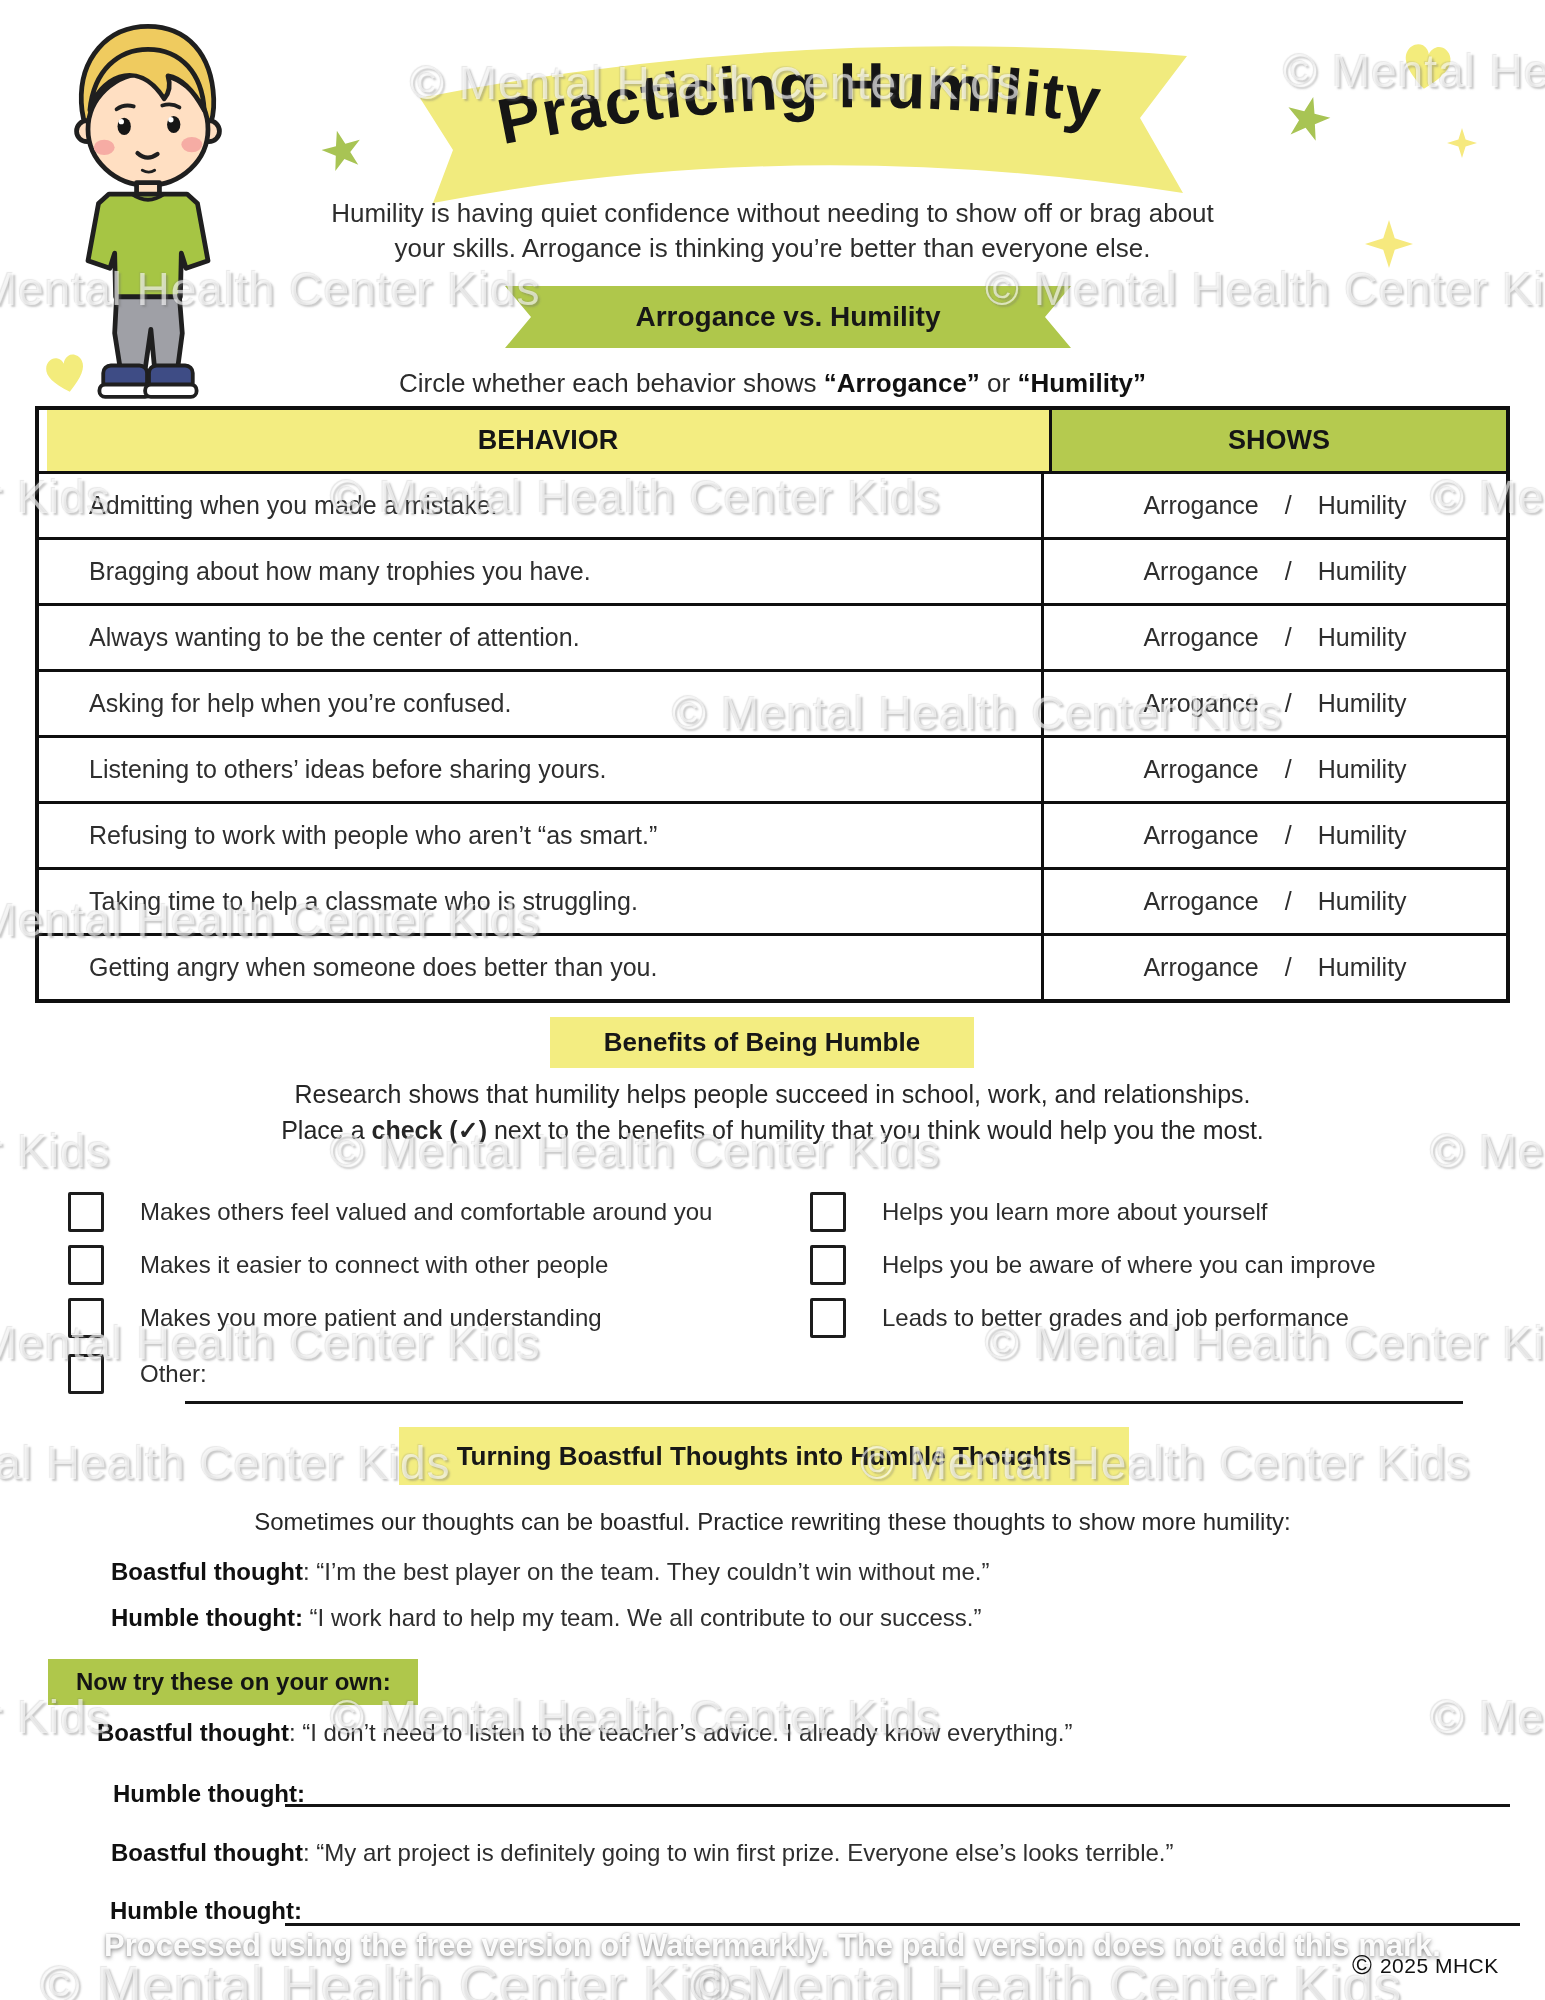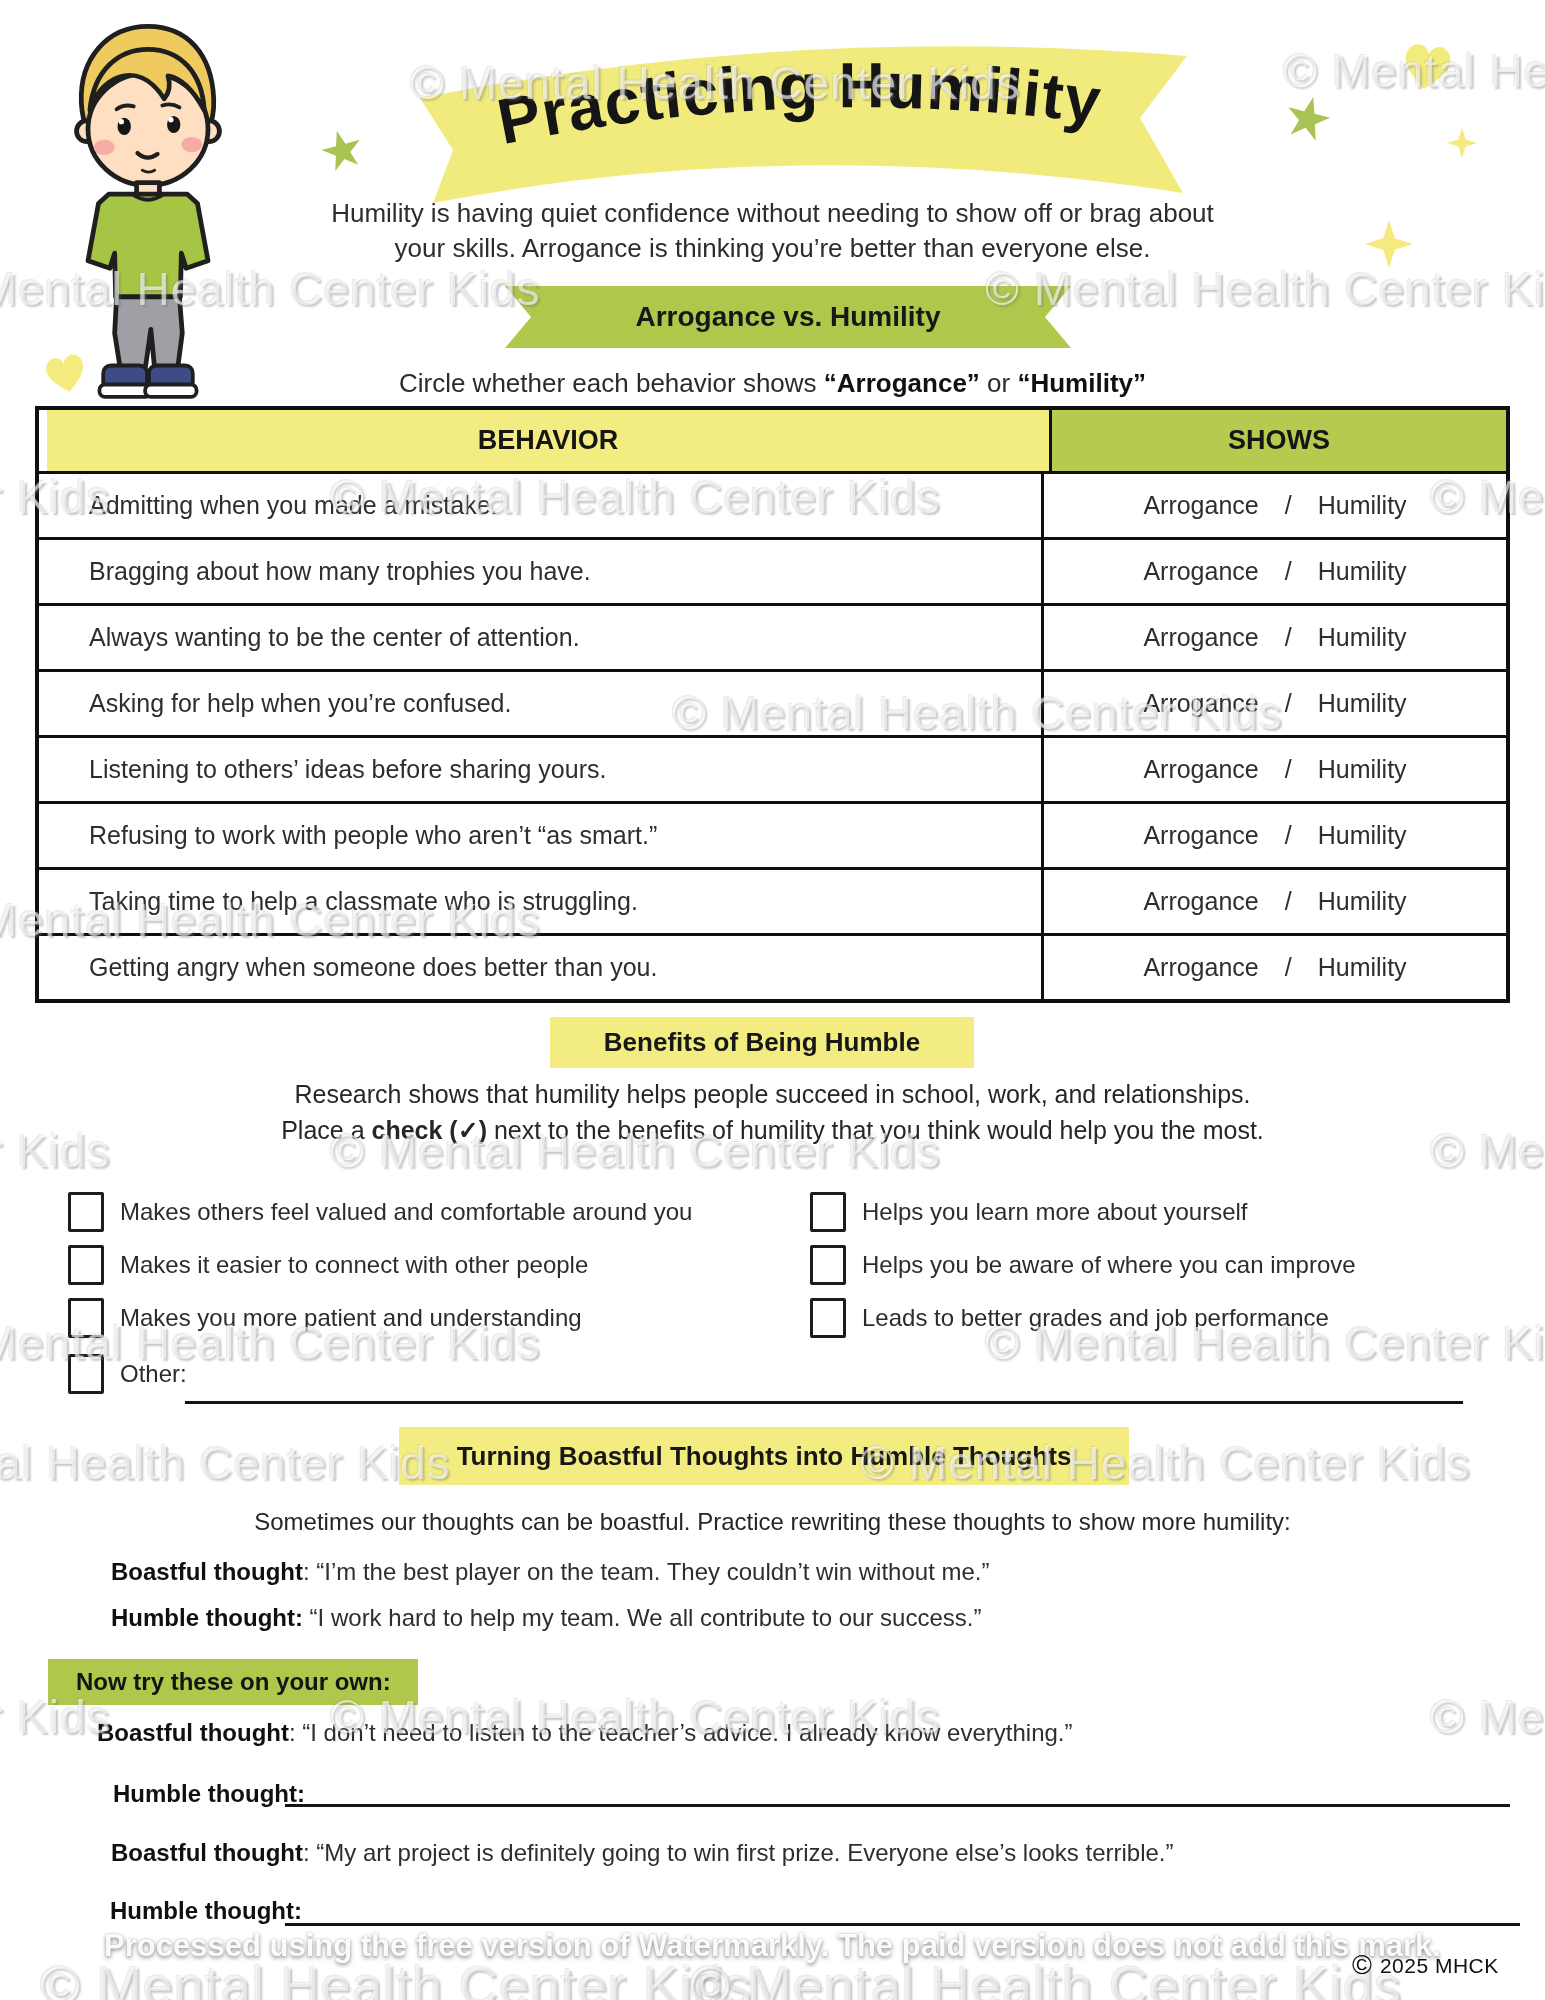--- a/index.html
+++ b/index.html
@@ -32,21 +32,21 @@
   .td-s{flex:1;display:flex;align-items:center;justify-content:center;gap:26px;font-size:25px;color:#2e2e2e;}
   .head .td-b{justify-content:center;padding-left:0;background:#F3ED81;font-weight:bold;font-size:27px;color:#151515;}
   .head .td-s{background:#B5CA4F;font-weight:bold;font-size:27px;color:#151515;}
 
   .yellow-box{background:#F3ED81;display:flex;align-items:center;justify-content:center;
       font-weight:bold;color:#171717;z-index:2;}
   .center-line{left:0;width:100%;text-align:center;z-index:2;}
 
   .chk-row{display:flex;align-items:center;gap:16px;z-index:2;}
   .chk{width:30px;height:34px;border:3px solid #1c1c1c;background:#fff;border-radius:2px;flex:0 0 auto;}
-  .chk-label{font-size:24px;color:#2c2c2c;}
+  .chk-label{font-size:24px;color:#2c2c2c;margin-left:20px;}
 
   .writein{border-bottom:3px solid #141414;z-index:2;}
 
   .thought-line{font-size:24px;color:#2e2e2e;z-index:2;white-space:nowrap;}
   .thought-line b{color:#101010;margin-left:48px;}
 
   .try-box{left:48px;top:1659px;width:370px;height:46px;background:#AFC74B;display:flex;align-items:center;
       padding-left:28px;box-sizing:border-box;font-size:24px;font-weight:bold;color:#141414;z-index:2;}
 
   .wmk-notice{left:0;top:1928px;width:100%;text-align:center;font-size:31px;font-weight:600;

